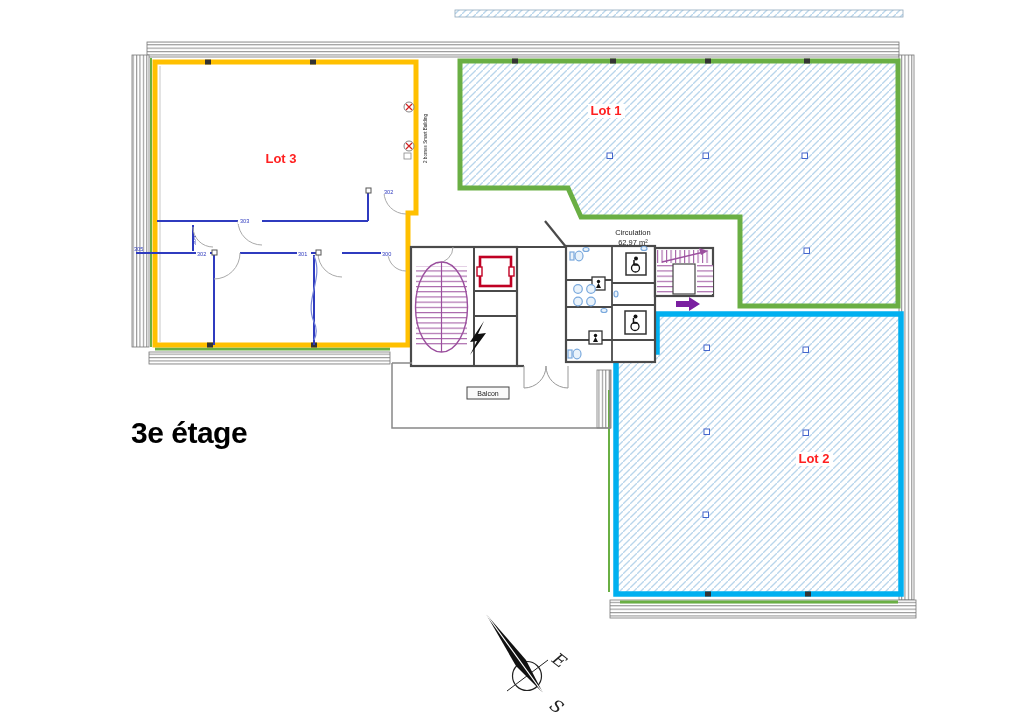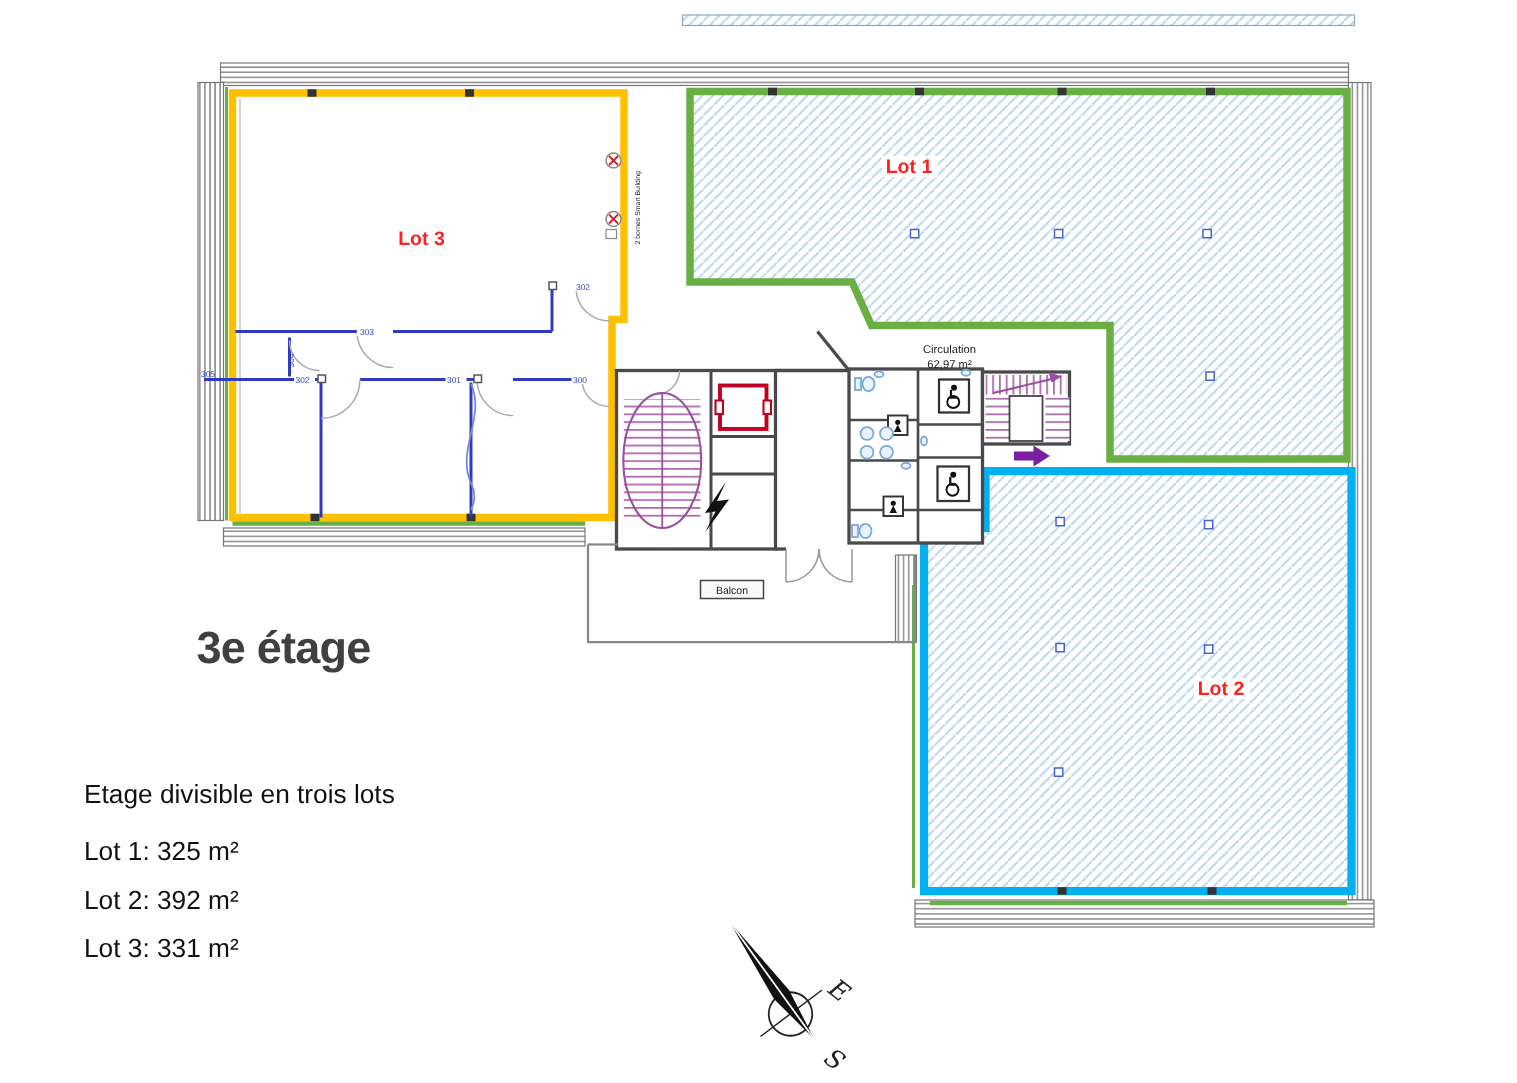--- a/index.html
+++ b/index.html
@@ -1,21 +1,21 @@
 <!DOCTYPE html>
 <html><head>
 <meta charset="utf-8">
 <style>
   html,body{margin:0;padding:0;background:#ffffff;}
   .canvas{position:relative;width:1011px;height:722px;background:#ffffff;overflow:hidden;
           font-family:"Liberation Sans",sans-serif;}
   .plan-svg{position:absolute;left:0;top:0;}
   svg text{font-family:"Liberation Sans",sans-serif;}
   .floor-title{position:absolute;left:131px;top:416px;font-size:30px;font-weight:700;
-               color:#404040;letter-spacing:-0.5px;}
+               color:#000000;letter-spacing:-0.5px;}
   .legend{position:absolute;left:56px;top:519px;color:#111;}
   .legend-heading{font-size:17.5px;margin:0 0 15px 0;}
   .legend-line{font-size:17.5px;margin:0 0 7.5px 0;line-height:25px;}
   .lot-label{font-weight:700;fill:#ff2020;font-size:13px;}
   .room-no{fill:#2f3bbf;font-size:5.6px;}
   .micro{fill:#222;}
 </style>
 </head>
 <body>
 
@@ -269,20 +269,14 @@
       <circle cx="527" cy="676" r="14.5" fill="none" stroke="#222" stroke-width="1.2"></circle>
       <line x1="507" y1="691" x2="548" y2="660" stroke="#222" stroke-width="1"></line>
       <polygon points="486,614 526,660 543,693 516,666" fill="#111"></polygon>
       <line x1="486" y1="614" x2="543" y2="693" stroke="#ffffff" stroke-width="1.2"></line>
       <text x="0" y="0" transform="translate(556,665) rotate(38)" font-size="17" text-anchor="middle" style="font-family:'DejaVu Serif',serif;font-style:italic" fill="#222">E</text>
       <text x="0" y="0" transform="translate(553,711) rotate(38)" font-size="17" text-anchor="middle" style="font-family:'DejaVu Serif',serif;font-style:italic" fill="#222">S</text>
     </g>
   </svg>
 
   <div class="floor-title">3e étage</div>
-  <div class="legend">
-    <p class="legend-heading">Etage divisible en trois lots</p>
-    <p class="legend-line">Lot 1: 325 m²</p>
-    <p class="legend-line">Lot 2: 392 m²</p>
-    <p class="legend-line">Lot 3: 331 m²</p>
-  </div>
 
 </div>
 
 </body></html>

